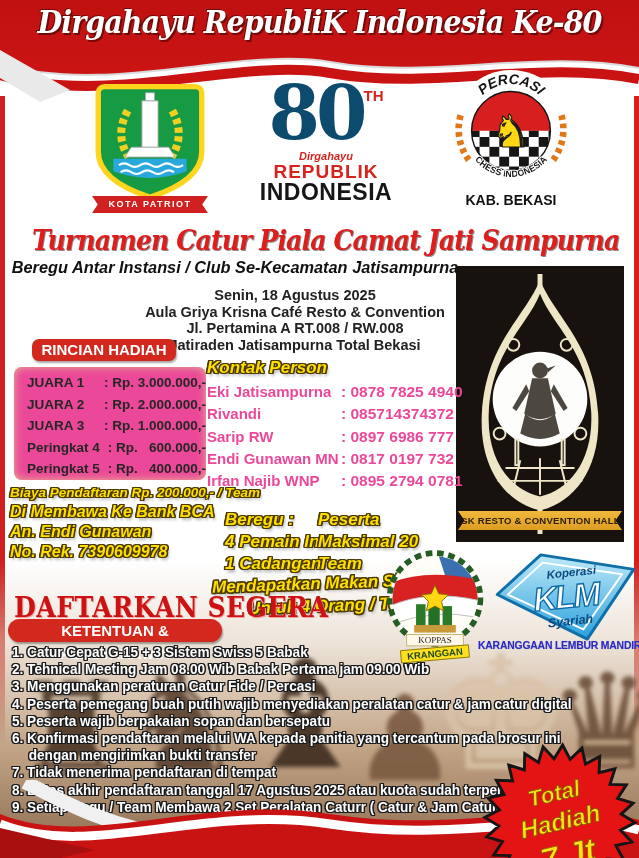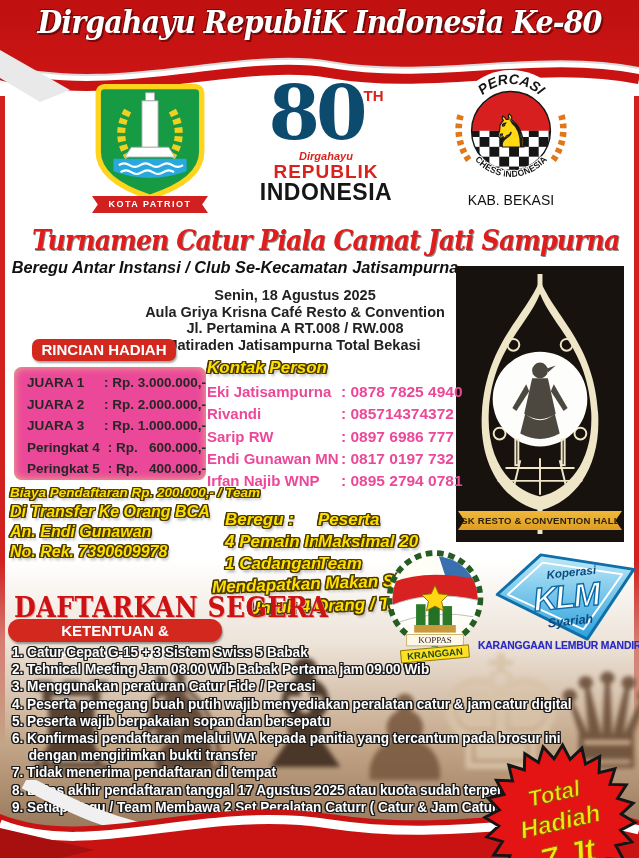--- a/index.html
+++ b/index.html
@@ -70,21 +70,21 @@
     transform:scaleX(.985);transform-origin:left;
     text-shadow:-1.3px -1.3px 0 #1c1c1c,1.3px -1.3px 0 #1c1c1c,-1.3px 1.3px 0 #1c1c1c,
       1.3px 1.3px 0 #1c1c1c,0 1.3px 0 #1c1c1c,0 -1.3px 0 #1c1c1c,1.3px 0 0 #1c1c1c,-1.3px 0 0 #1c1c1c;}
   .rcont{padding-left:17px;}
 
   
   .klm-caption{left:478px;top:640px;width:160px;text-align:center;color:#2a2ac0;font-weight:bold;
     font-size:10.4px;letter-spacing:-.2px;white-space:nowrap;text-shadow:0 0 1px #9a9ae0;}
 
   
-  .kab{left:448px;top:192px;width:126px;text-align:center;font-weight:normal;font-size:14px;color:#111;}
+  .kab{left:448px;top:192px;width:126px;text-align:center;font-weight:bold;font-size:14px;color:#111;}
   .anniv{left:256px;top:78px;width:140px;text-align:center;}
   .anniv .n80{font-weight:bold;font-size:74px;line-height:70px;color:#0c4a6e;
     font-family:"DejaVu Serif",serif;letter-spacing:-4px;}
   .anniv .th{font-weight:bold;font-size:15px;color:#d8231d;vertical-align:38px;letter-spacing:0;}
   .anniv .dg{color:#d8231d;font-weight:bold;font-style:italic;font-size:11px;margin-top:2px;}
   .anniv .rp{color:#d8231d;font-weight:bold;font-size:19px;letter-spacing:1px;line-height:19px;}
   .anniv .ind{color:#161616;font-weight:bold;font-size:23px;letter-spacing:.5px;line-height:23px;}
   .crest-ribbon{left:92px;top:196px;width:116px;height:17px;background:#d02020;color:#fff;
     font-weight:bold;font-size:9px;line-height:17px;text-align:center;letter-spacing:1.5px;
     clip-path:polygon(0 0,100% 0,95% 50%,100% 100%,0 100%,5% 50%);}
@@ -255,21 +255,21 @@
         <span class="cn">Endi Gunawan MN</span>
         <span class="cp">: 0817 0197 732</span>
       </div>
     <div class="crow">
         <span class="cn">Irfan Najib WNP</span>
         <span class="cp">: 0895 2794 0781</span>
       </div>
   </div>
 
   <div class="abs ytx pay1">Biaya Pendaftaran Rp. 200.000,- / Team</div>
-  <div class="abs ytx pay" style="top:503px;">Di Transfer Ke Orang BCA</div>
+  <div class="abs ytx pay" style="top:503px;">Di Membawa Ke Bank BCA</div>
   <div class="abs ytx pay" style="top:523px;">An. Endi Gunawan</div>
   <div class="abs ytx pay" style="top:543px;">No. Rek. 7390609978</div>
 
   <div class="abs ytx tm" style="left:225px;top:510px;">Beregu :</div>
   <div class="abs ytx tm" style="left:225px;top:532px;">4 Pemain Inti</div>
   <div class="abs ytx tm" style="left:225px;top:554px;">1 Cadangan</div>
   <div class="abs ytx tm" style="left:318px;top:510px;">Peserta</div>
   <div class="abs ytx tm" style="left:318px;top:532px;">Maksimal 20</div>
   <div class="abs ytx tm" style="left:318px;top:554px;">Team</div>
   <div class="abs ytx lunch" style="left:212px;top:574px;">Mendapatkan Makan Siang</div>

